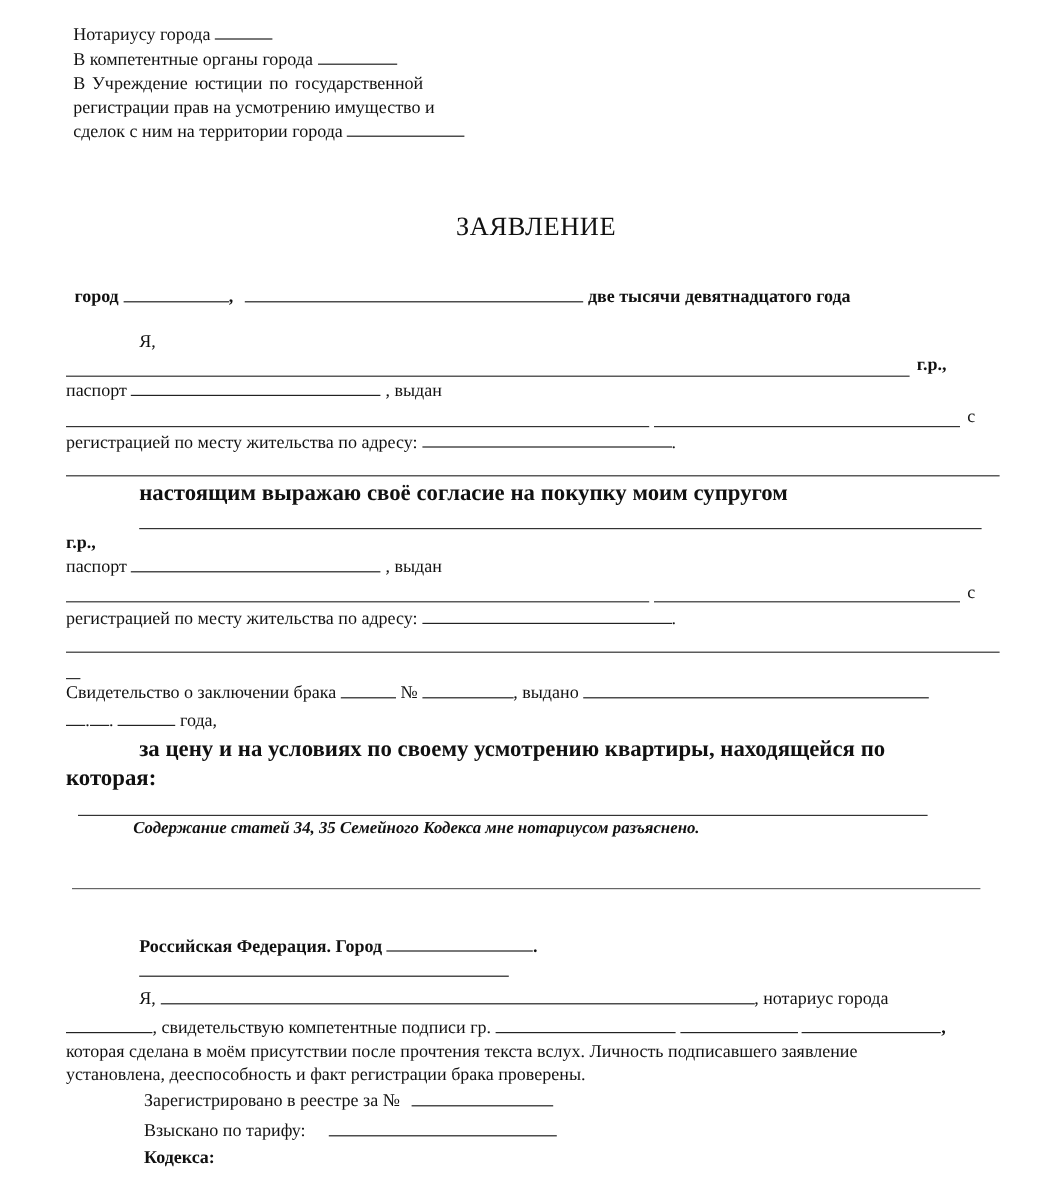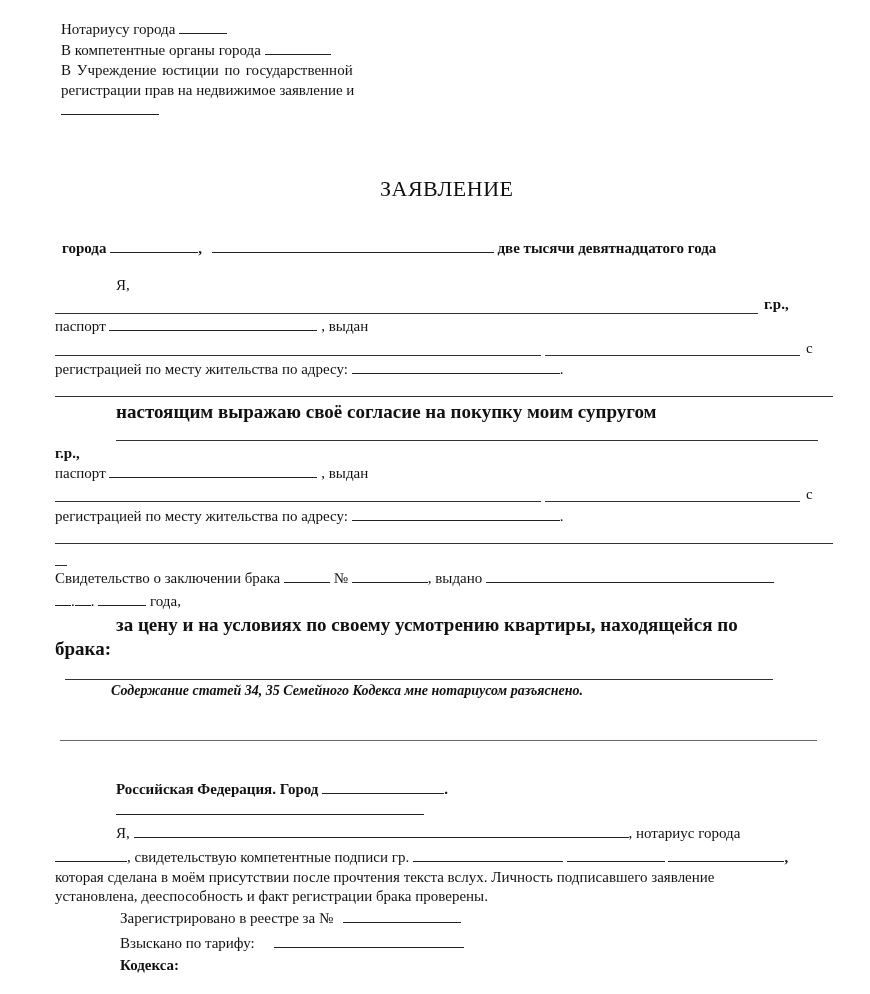--- a/index.html
+++ b/index.html
@@ -19,29 +19,30 @@
 
 <div class="abs" style="left:61px; top:22px;">
   <span>Нотариусу города</span>
   <span class="u" style="width:48px;"></span>
 </div>
 <div class="abs" style="left:61px; top:43px;">
   <span>В компетентные органы города</span>
   <span class="u" style="width:66px;"></span>
 </div>
 <div class="abs" style="left:61px; top:63px; word-spacing:2px;">В  Учреждение  юстиции  по  государственной</div>
-<div class="abs" style="left:61px; top:83px;">регистрации прав на недвижимое заявление и</div>
+<div class="abs" style="left:61px; top:83px;">регистрации прав на усмотрению имущество и</div>
 <div class="abs" style="left:61px; top:103px;">
+  <span>сделок с ним на территории города</span>
   <span class="u" style="width:98px;"></span>
 </div>
 
 <div class="abs title" style="left:380px; top:178px;">ЗАЯВЛЕНИЕ</div>
 
 <div class="abs b" style="left:62px; top:241px;">
-  <span>города</span>
+  <span>город</span>
   <span class="u" style="width:88px;"></span><span>,</span>
   <span class="u" style="width:282px; margin-left:6px;"></span>
   <span>две тысячи девятнадцатого года</span>
 </div>
 
 <div class="abs" style="left:116px; top:278px;">Я,</div>
 <div class="line" style="left:55px; width:703px; top:313px;"></div>
 <div class="abs b" style="left:764px; top:297px;">г.р.,</div>
 
 <div class="abs" style="left:55px; top:319px;">
@@ -88,21 +89,21 @@
   <span class="u" style="width:76px;"></span><span>, выдано</span>
   <span class="u" style="width:288px;"></span>
 </div>
 <div class="abs" style="left:55px; top:594px;">
   <span class="u" style="width:16px;"></span>.<span class="u" style="width:16px;"></span>.
   <span class="u" style="width:48px;"></span>
   <span>года,</span>
 </div>
 
 <div class="abs b big" style="left:116px; top:615px;">за цену и на условиях по своему усмотрению квартиры, находящейся по</div>
-<div class="abs b big" style="left:55px; top:639px;">брака:</div>
+<div class="abs b big" style="left:55px; top:639px;">которая:</div>
 <div class="line" style="left:65px; width:708px; top:679px;"></div>
 
 <div class="abs bi" style="left:111px; top:684px; font-size:14px;">Содержание статей 34, 35 Семейного Кодекса мне нотариусом разъяснено.</div>
 <div class="line gray" style="left:60px; width:757px; top:740px;"></div>
 
 <div class="abs b" style="left:116px; top:782px;">
   <span>Российская Федерация. Город</span>
   <span class="u" style="width:122px;"></span><span>.</span>
 </div>
 <div class="abs b" style="left:116px; top:803px;">

